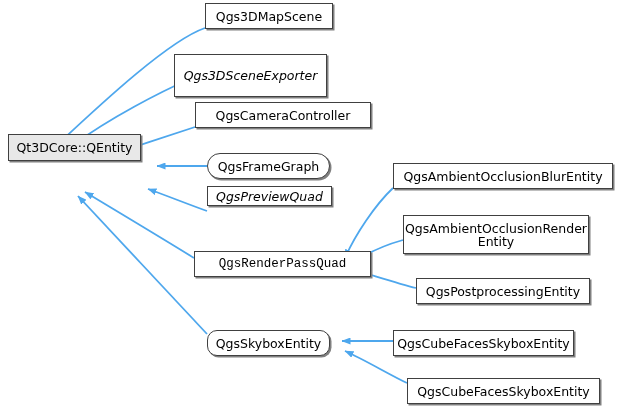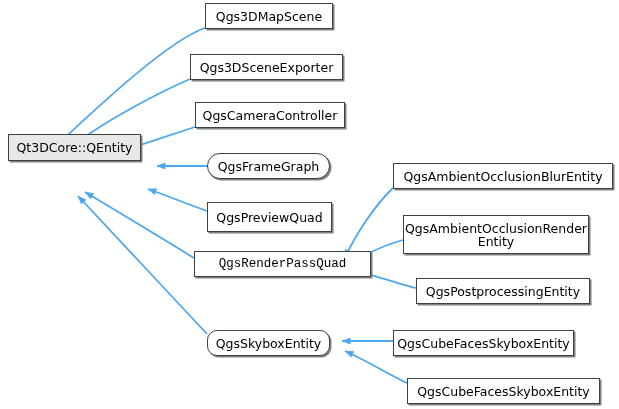--- a/index.html
+++ b/index.html
@@ -64,24 +64,24 @@
         <path d="M 393,188 C 375,205 355,235 345,258" fill="none" stroke="#4ea7ed" stroke-width="1.8" marker-end="url(#arrowhead)"></path>
         <path d="M 403,240 C 385,245 370,252 358,259" fill="none" stroke="#4ea7ed" stroke-width="1.8" marker-end="url(#arrowhead)"></path>
         <path d="M 416,288 C 400,284 375,276 358,271" fill="none" stroke="#4ea7ed" stroke-width="1.8" marker-end="url(#arrowhead)"></path>
         <path d="M 407,341 L 342,341" fill="none" stroke="#4ea7ed" stroke-width="1.8" marker-end="url(#arrowhead)"></path>
         <path d="M 407,383 C 390,375 365,360 345,351" fill="none" stroke="#4ea7ed" stroke-width="1.8" marker-end="url(#arrowhead)"></path>
       </g>
   </svg>
   <div id="node-group">
       <div class="node root" style="left: 8px; top: 134px; width: 133px; height: 27px;"><span>Qt3DCore::QEntity</span></div>
       <div class="node" style="left: 205px; top: 3px; width: 128px; height: 26px;"><span>Qgs3DMapScene</span></div>
-      <div class="node" style="left: 190px; top: 54px; width: 153px; height: 26px;"><span>Qgs3DSceneExporter</span></div>
-      <div class="node" style="left: 195px; top: 102px; width: 150px; height: 26px;"><span>QgsCameraController</span></div>
+      <div class="node" style="left: 174px; top: 54px; width: 153px; height: 43px; font-style: italic;"><span>Qgs3DSceneExporter</span></div>
+      <div class="node" style="left: 195px; top: 102px; width: 176px; height: 26px;"><span>QgsCameraController</span></div>
       <div class="node" style="left: 207px; top: 153px; width: 123px; height: 26px; border-radius: 13px;"><span>QgsFrameGraph</span></div>
-      <div class="node" style="left: 207px; top: 202px; width: 125px; height: 30px;"><span>QgsPreviewQuad</span></div>
+      <div class="node" style="left: 207px; top: 186px; width: 125px; height: 20px; font-style: italic;"><span>QgsPreviewQuad</span></div>
       <div class="node" style="left: 194px; top: 251px; width: 177px; height: 26px; font-family: Liberation Mono, monospace;"><span>QgsRenderPassQuad</span></div>
       <div class="node" style="left: 207px; top: 330px; width: 123px; height: 26px; border-radius: 10px;"><span>QgsSkyboxEntity</span></div>
       <div class="node" style="left: 393px; top: 163px; width: 220px; height: 26px;"><span>QgsAmbientOcclusionBlurEntity</span></div>
       <div class="node" style="left: 403px; top: 215px; width: 186px; height: 39px;"><span>QgsAmbientOcclusionRender
 Entity</span></div>
       <div class="node" style="left: 416px; top: 278px; width: 174px; height: 26px;"><span>QgsPostprocessingEntity</span></div>
       <div class="node" style="left: 393px; top: 330px; width: 181px; height: 26px;"><span>QgsCubeFacesSkyboxEntity</span></div>
       <div class="node" style="left: 407px; top: 378px; width: 193px; height: 26px;"><span>QgsCubeFacesSkyboxEntity</span></div>
     </div>
 </div>

